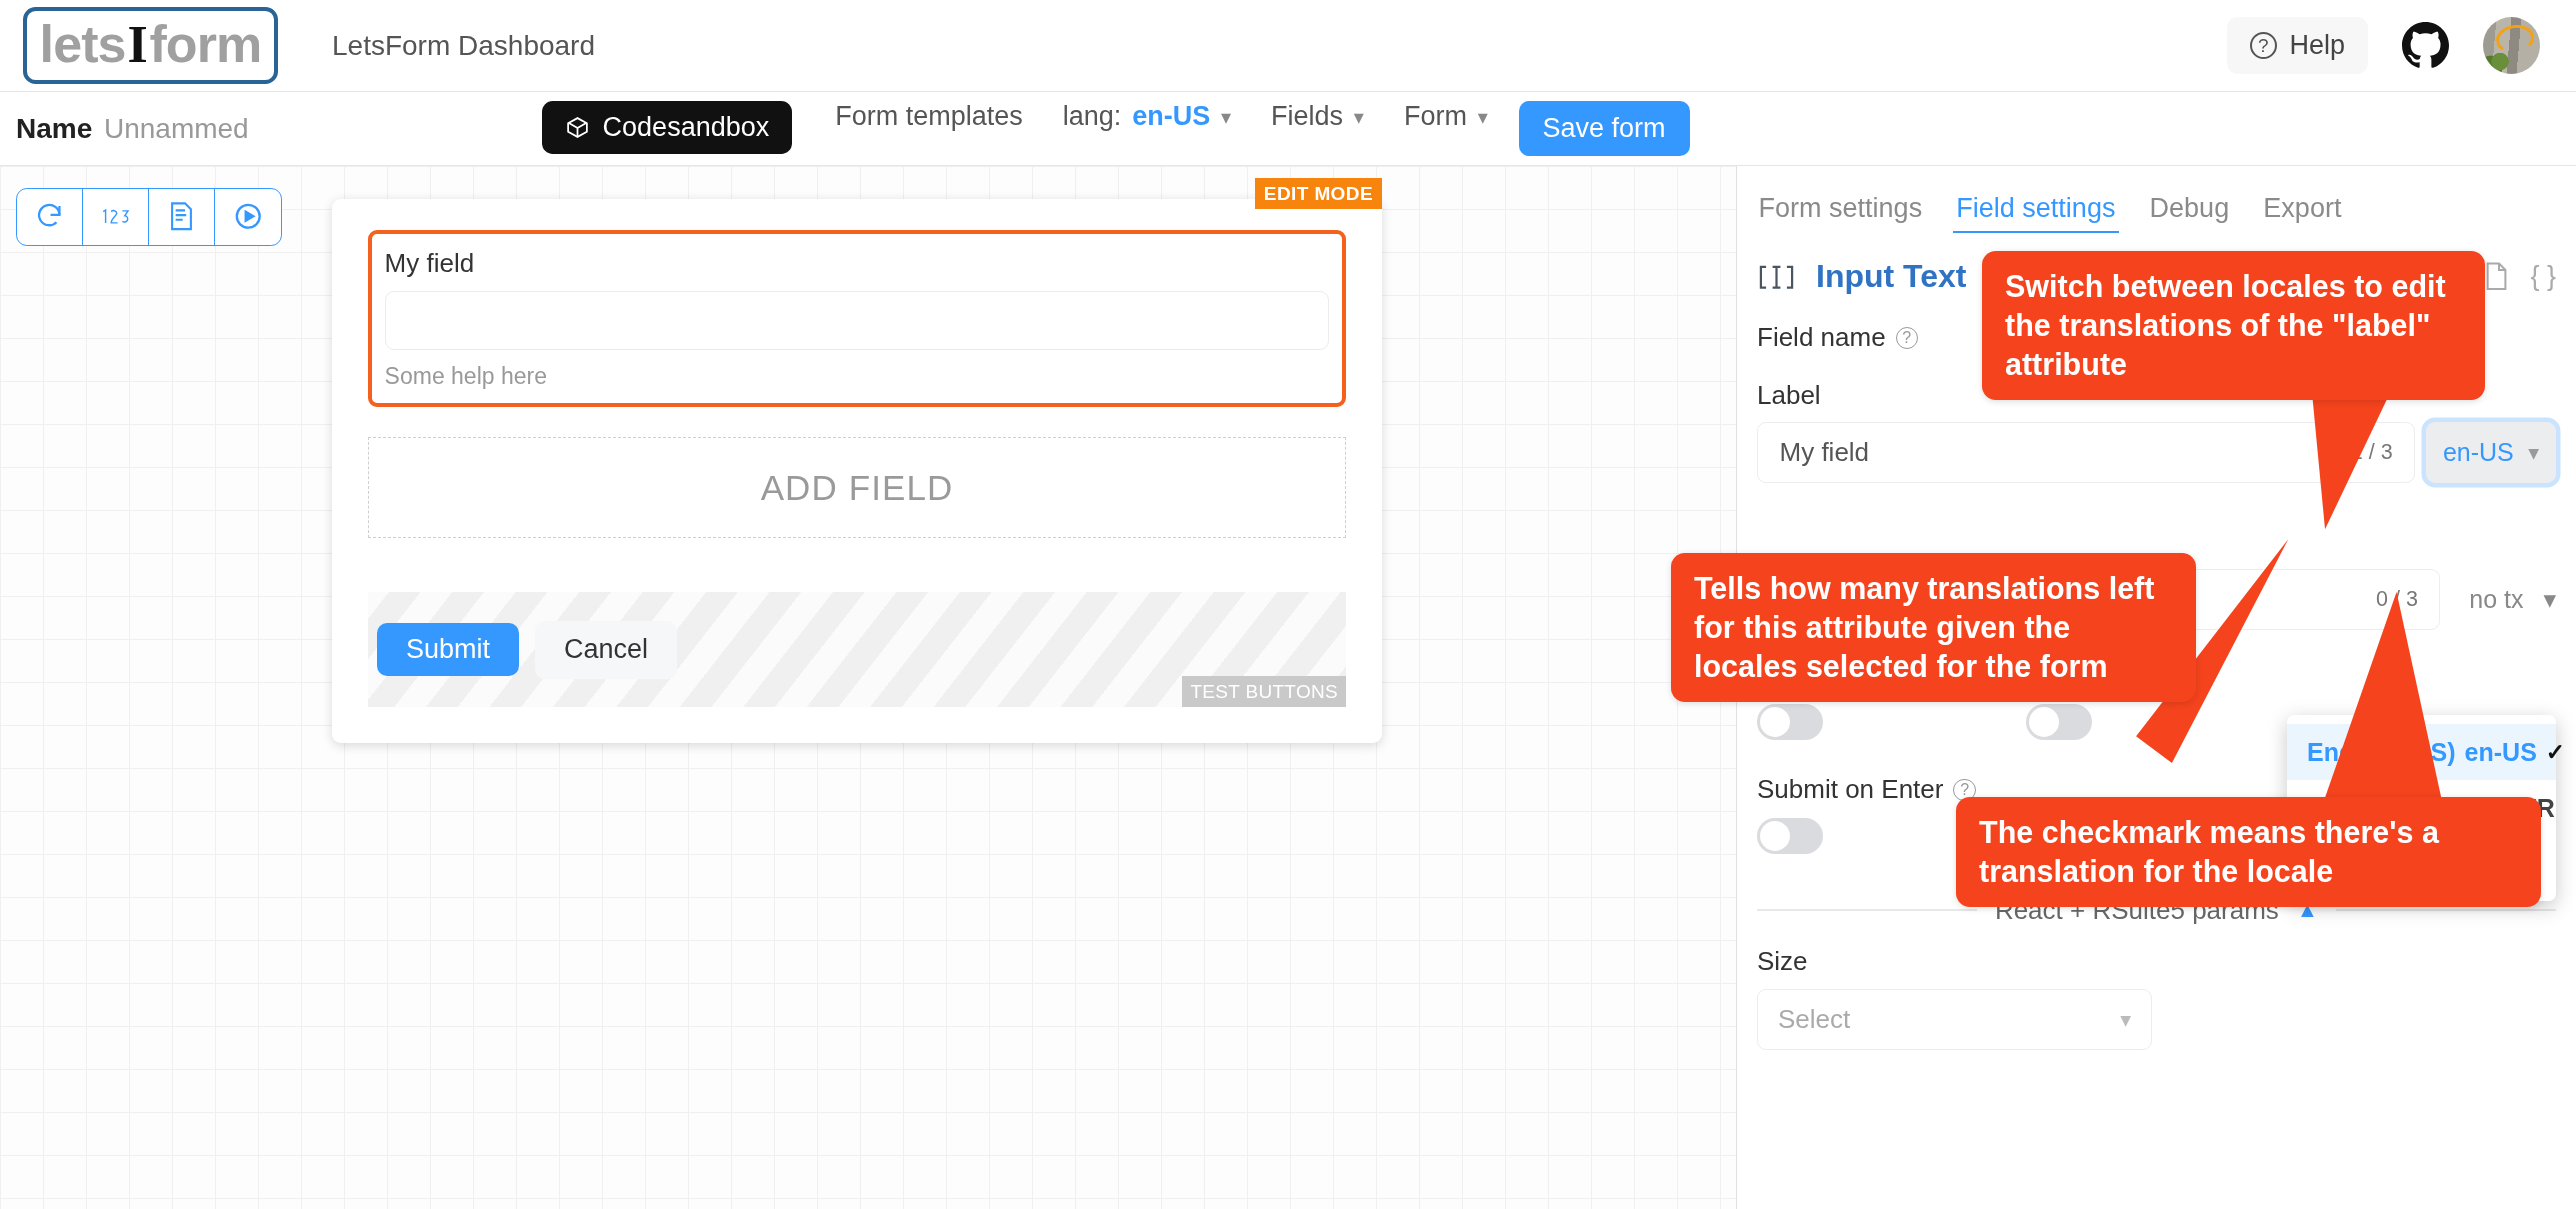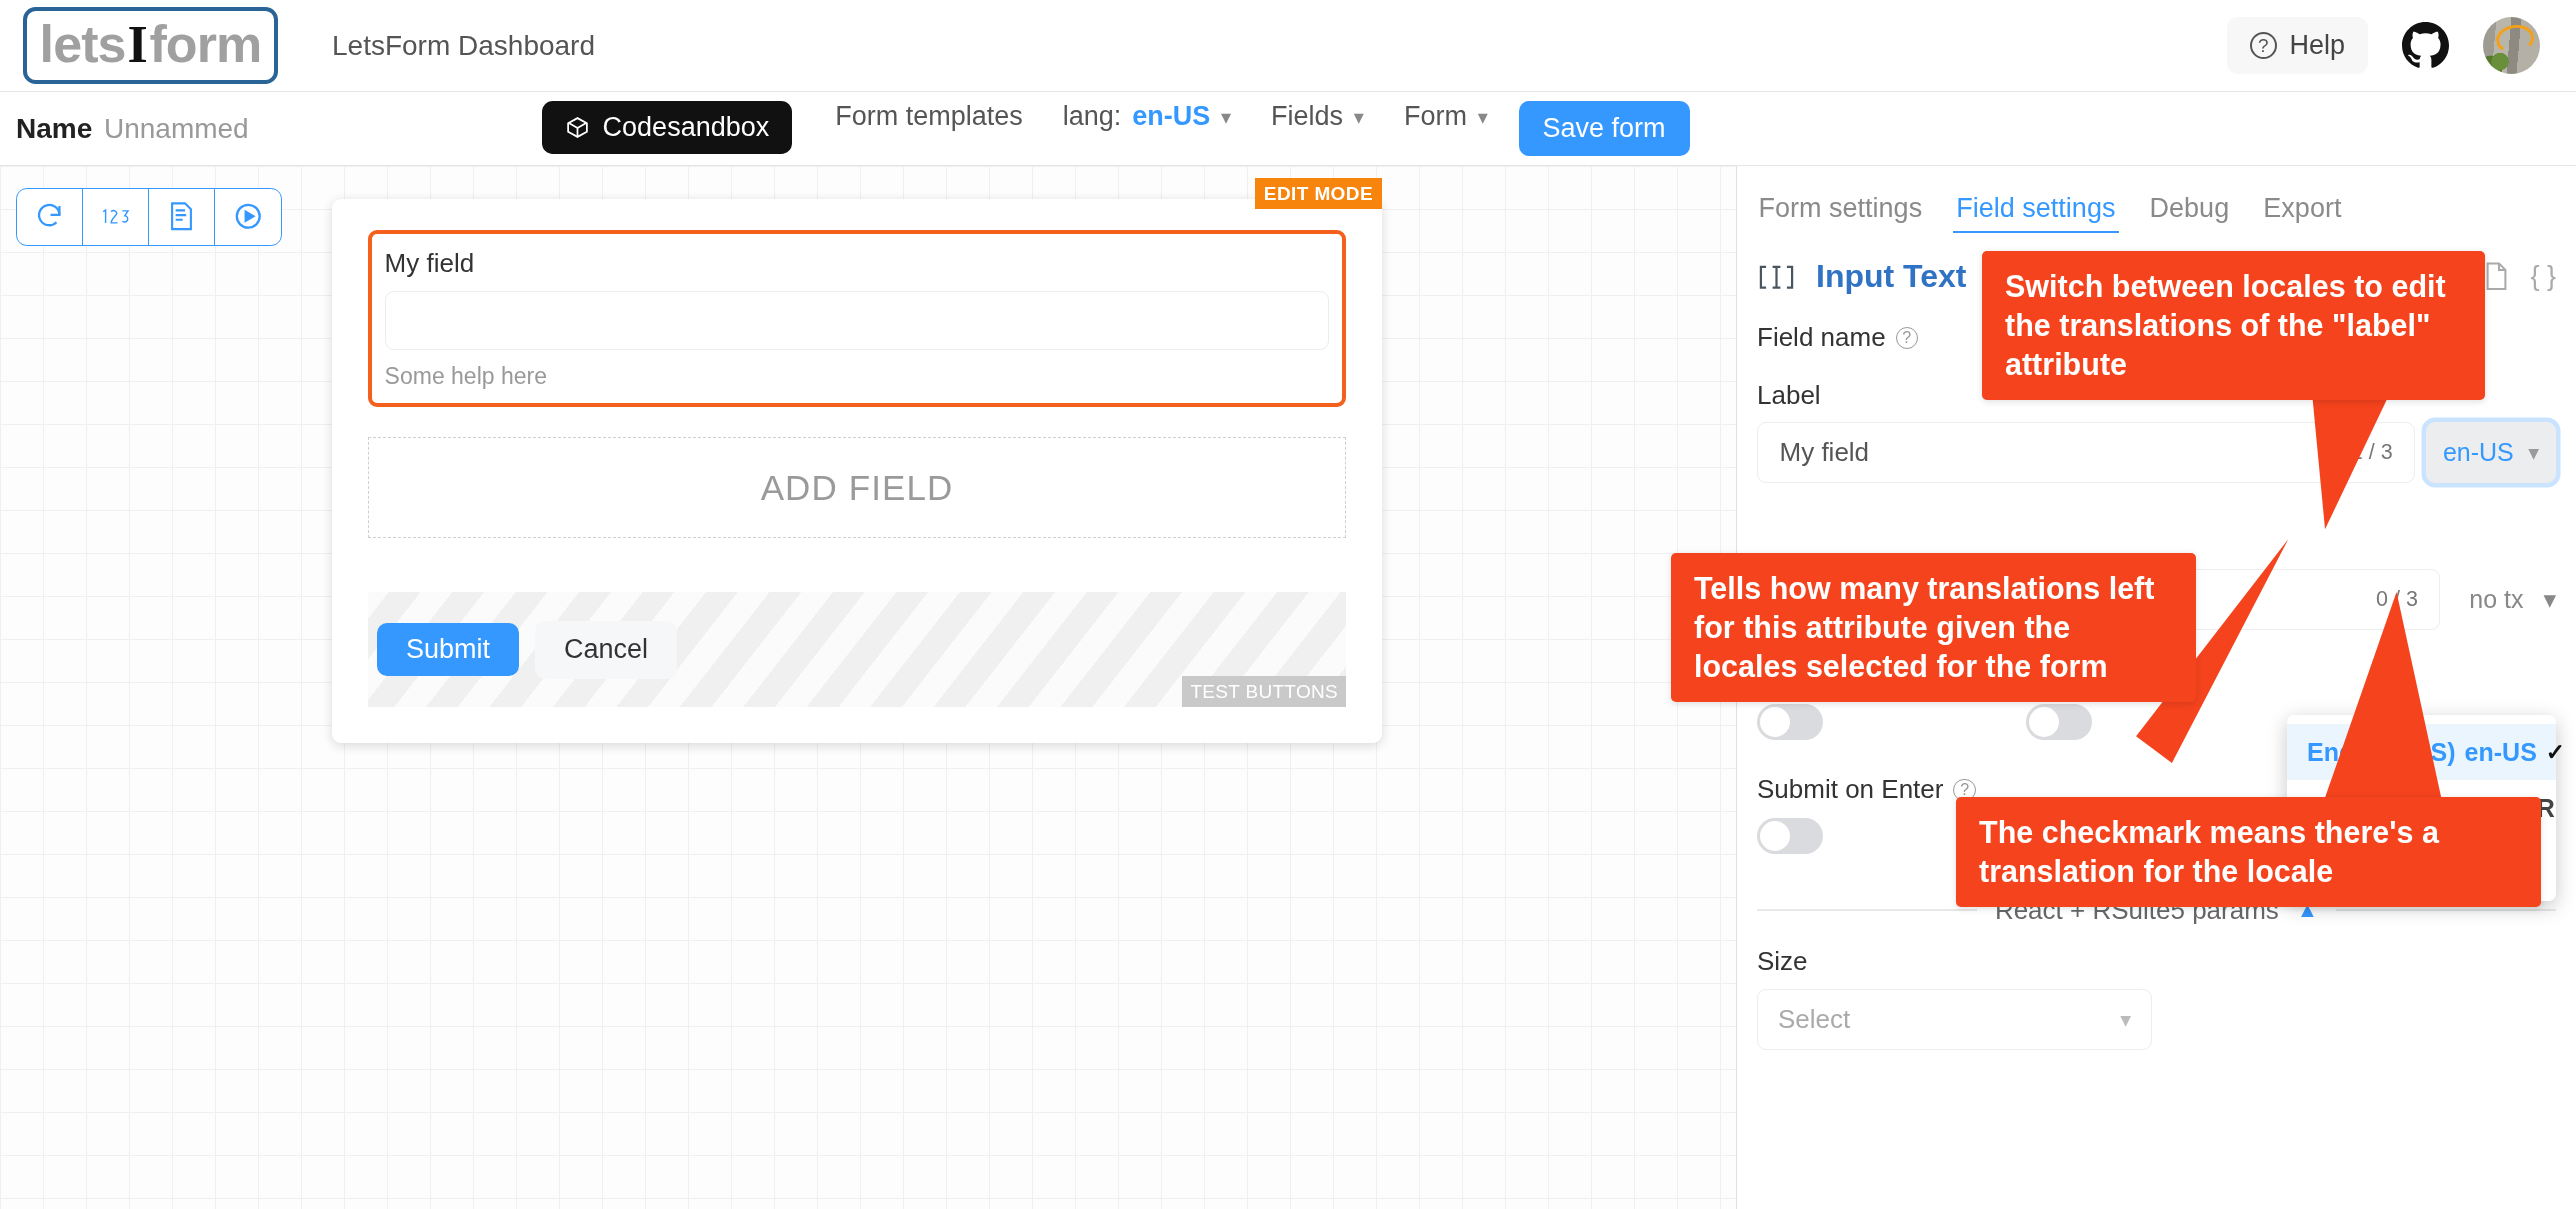--- a/index.html
+++ b/index.html
@@ -231,21 +231,21 @@
   .sel-box {
     margin-top: 12.6px; width: 395px; height: 61px;
     border: 1.8px solid #ededed; border-radius: 9px;
     display: flex; align-items: center; justify-content: space-between;
     padding: 8px 20px; font-size: 26px; color: #aaa; background: #fff;
   }
 
   
   .callout {
     position: absolute; background: #f4431d; color: #fff;
-    border-radius: 5px; padding: 16px 23px;
+    border-radius: 14px; padding: 16px 23px;
     font-size: 30.5px; font-weight: bold; line-height: 1.28;
     z-index: 30; box-shadow: 0 1.8px 6.3px rgba(0,0,0,.12);
   }
   .ptr { position: absolute; z-index: 29; }
 </style>
 </head>
 <body>
 
 <div class="topbar">
   <div class="logo-box">

